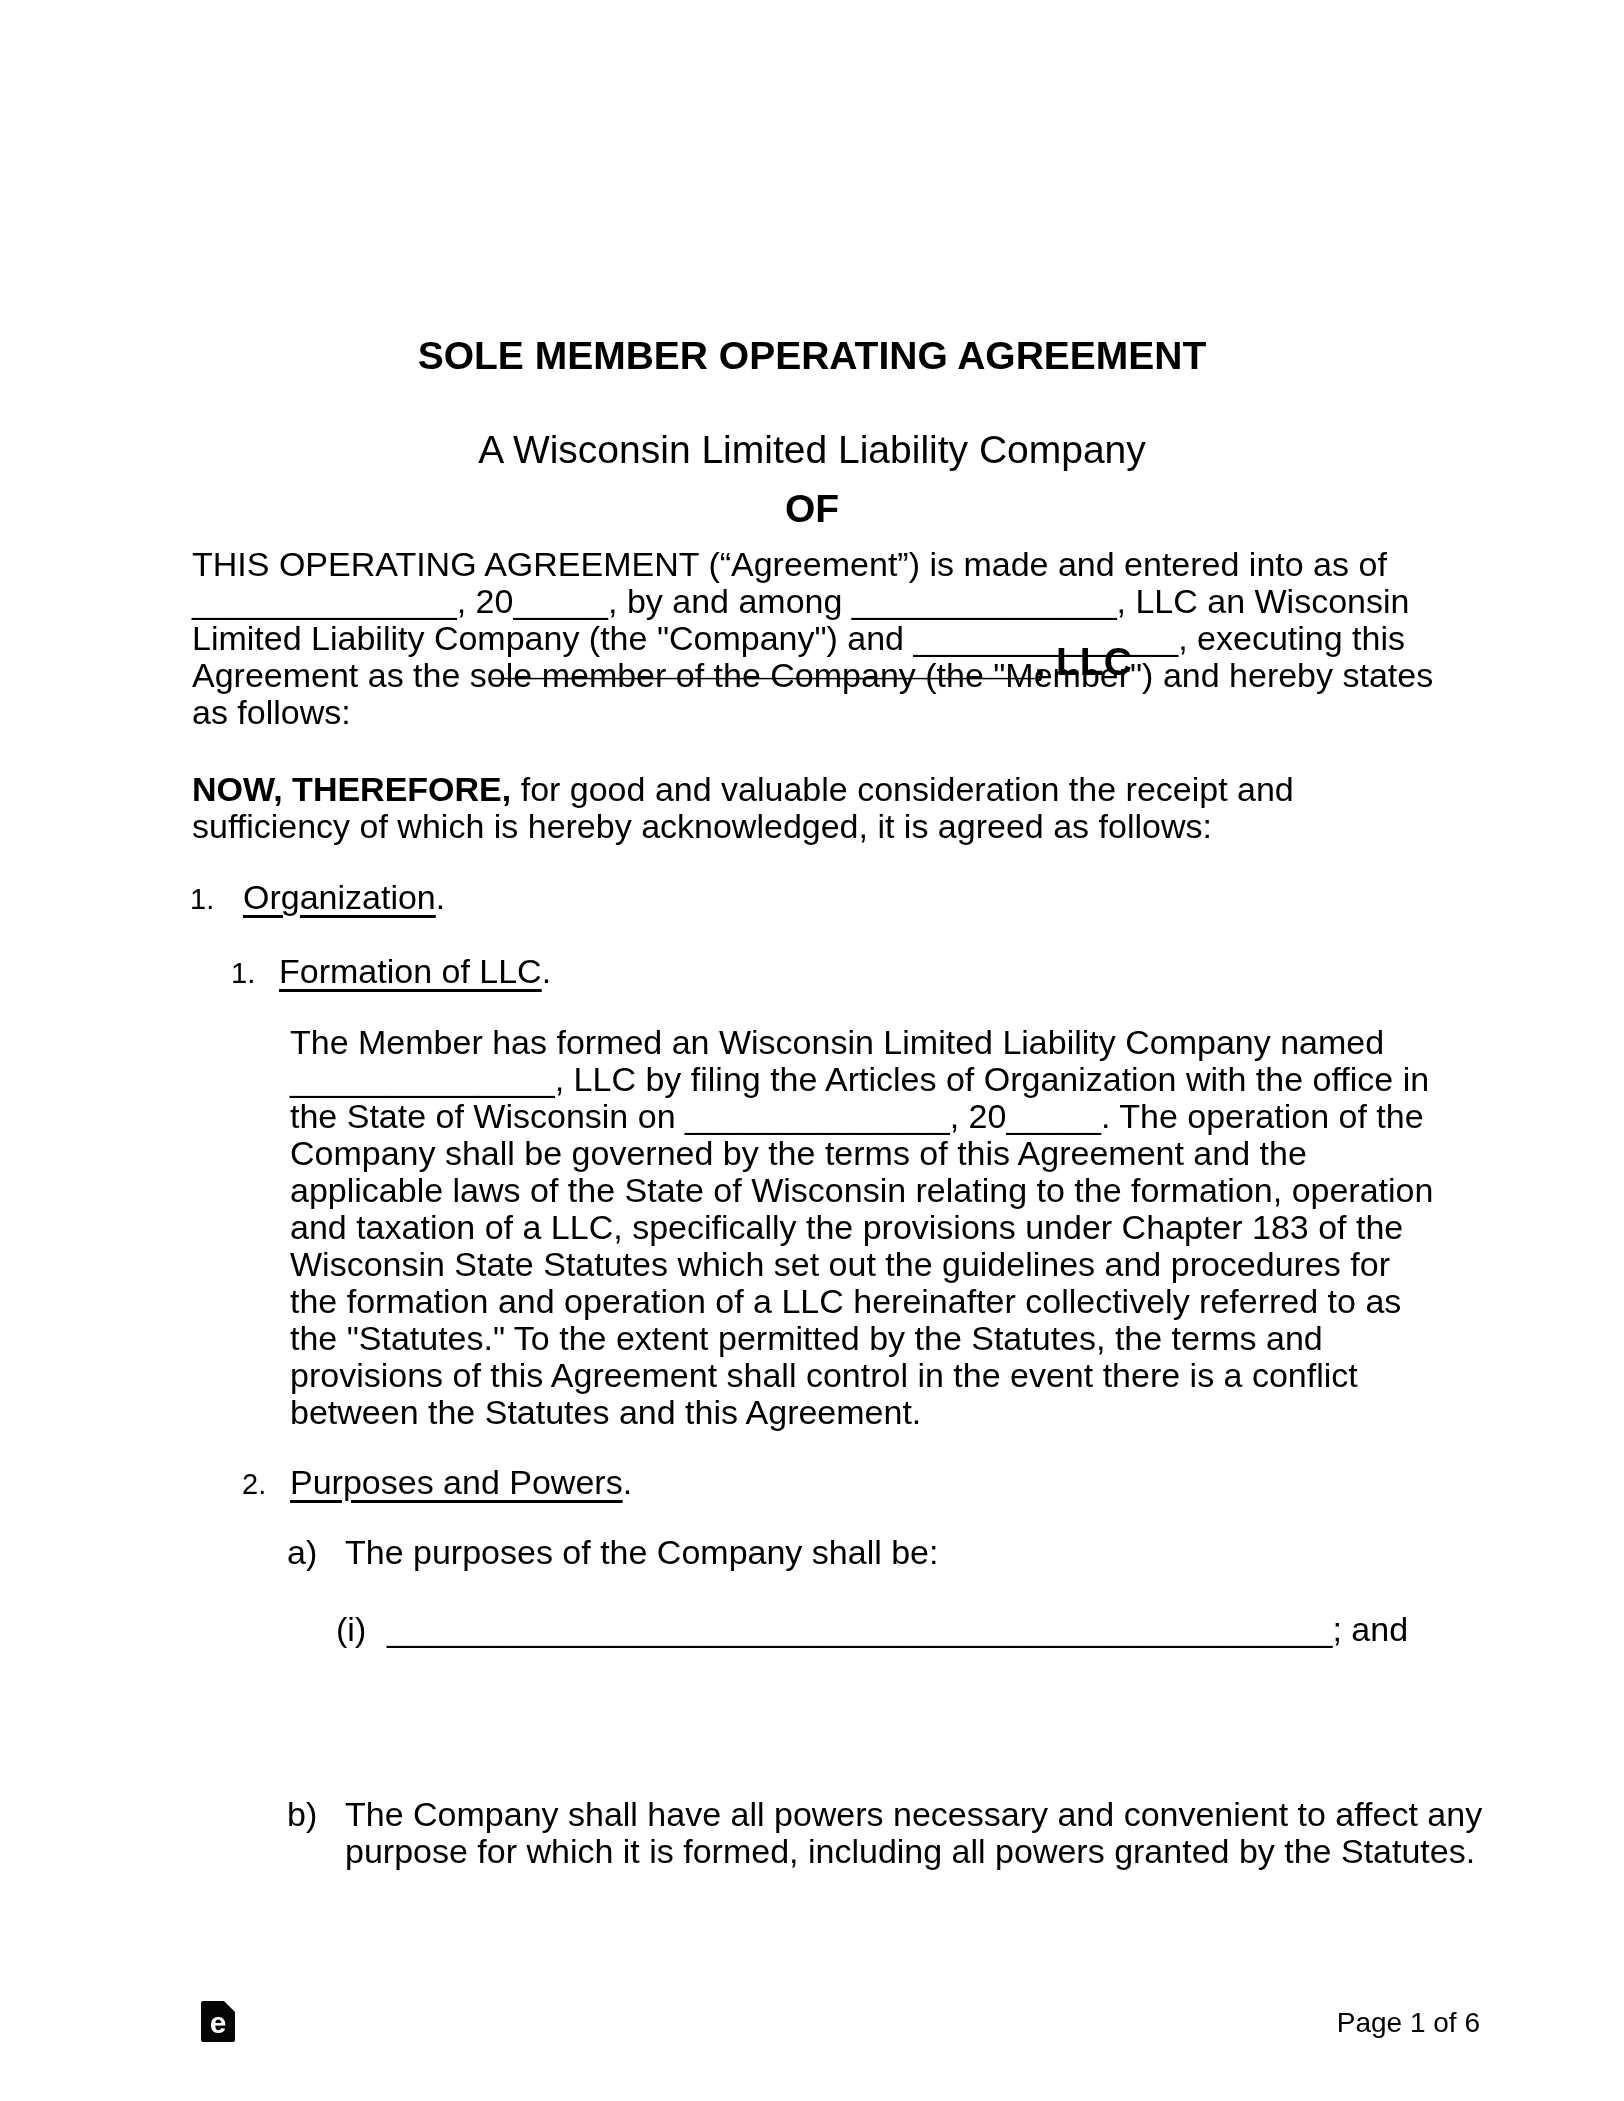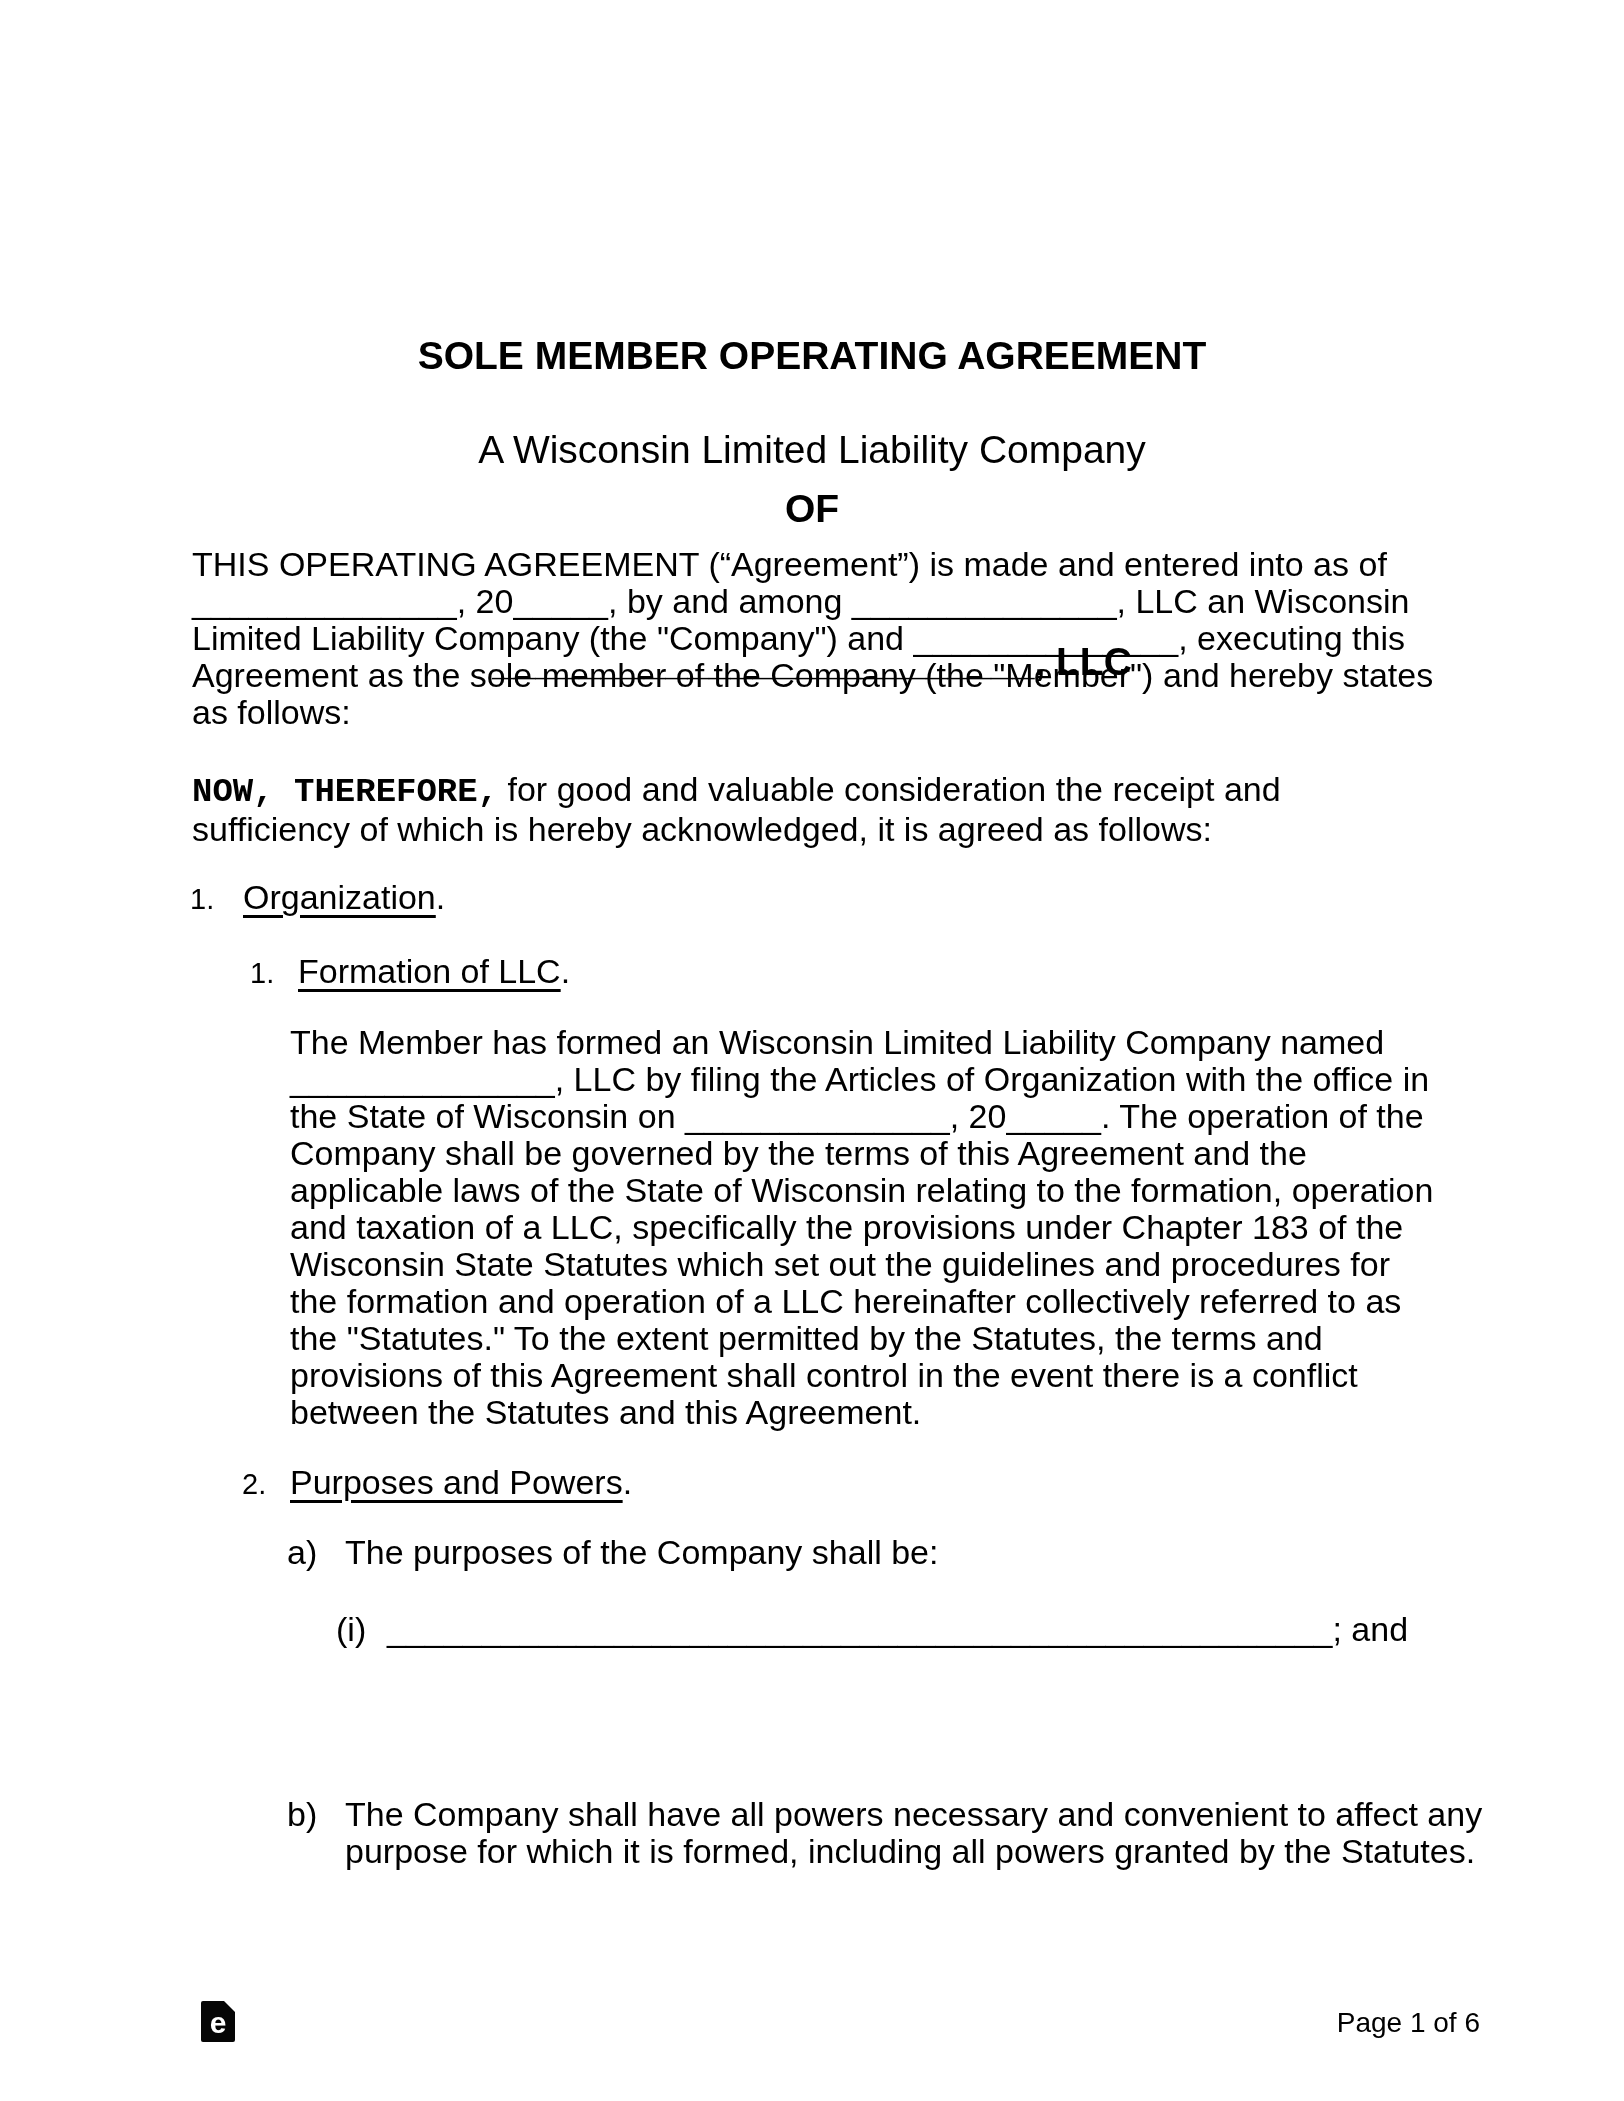--- a/index.html
+++ b/index.html
@@ -24,21 +24,21 @@
     position: absolute;
     top: 385px; left: 0; width: 1624px;
     text-align: center;
     font-size: 39px; font-weight: normal; line-height: 51px;
   }
   .body-text { font-size: 34px; line-height: 37px; }
   .para { position: absolute; }
   #intro        { top: 507px;  left: 192px; width: 1250px; }
   #therefore    { top: 732px;  left: 192px; width: 1250px; }
   #sec-org      { top: 840px;  left: 190px; width: 1250px; }
-  #sec-form     { top: 914px;  left: 250px; width: 1200px; }
+  #sec-form     { top: 914px;  left: 231px; width: 1200px; }
   #form-body    { top: 985px;  left: 290px; width: 1146px; }
   #sec-purp     { top: 1425px; left: 242px; width: 1200px; }
   #item-a       { top: 1495px; left: 287px; width: 1149px; padding-left: 58px; text-indent: -58px; }
   #item-a-i     { top: 1572px; left: 336px; width: 1160px; padding-left: 51px; text-indent: -51px; white-space: nowrap; }
   #item-a-ii    { top: 1647px; left: 335px; width: 1110px; padding-left: 52px; text-indent: -52px; }
   #item-b       { top: 1757px; left: 287px; width: 1149px; padding-left: 58px; text-indent: -58px; }
 
   .list-num {
     display: inline-block;
     font-size: 29px;
@@ -48,21 +48,21 @@
   .w48 { width: 48px; }
   .marker { display: inline-block; text-indent: 0; }
   .m58 { width: 58px; }
   .m51 { width: 51px; }
   .m52 { width: 52px; }
   .underlined {
     text-decoration: underline;
     text-decoration-thickness: 3px;
     text-underline-offset: 6px;
   }
-  .bold { font-weight: bold; font-family: Liberation Mono, monospace; }
+  .bold { font-weight: bold; }
 
   .eforms-logo {
     position: absolute;
     left: 201px; top: 1962px;
     width: 34px; height: 41px;
     background: #050505;
     border-radius: 2px;
   }
   .eforms-logo::before {
     content: "";

